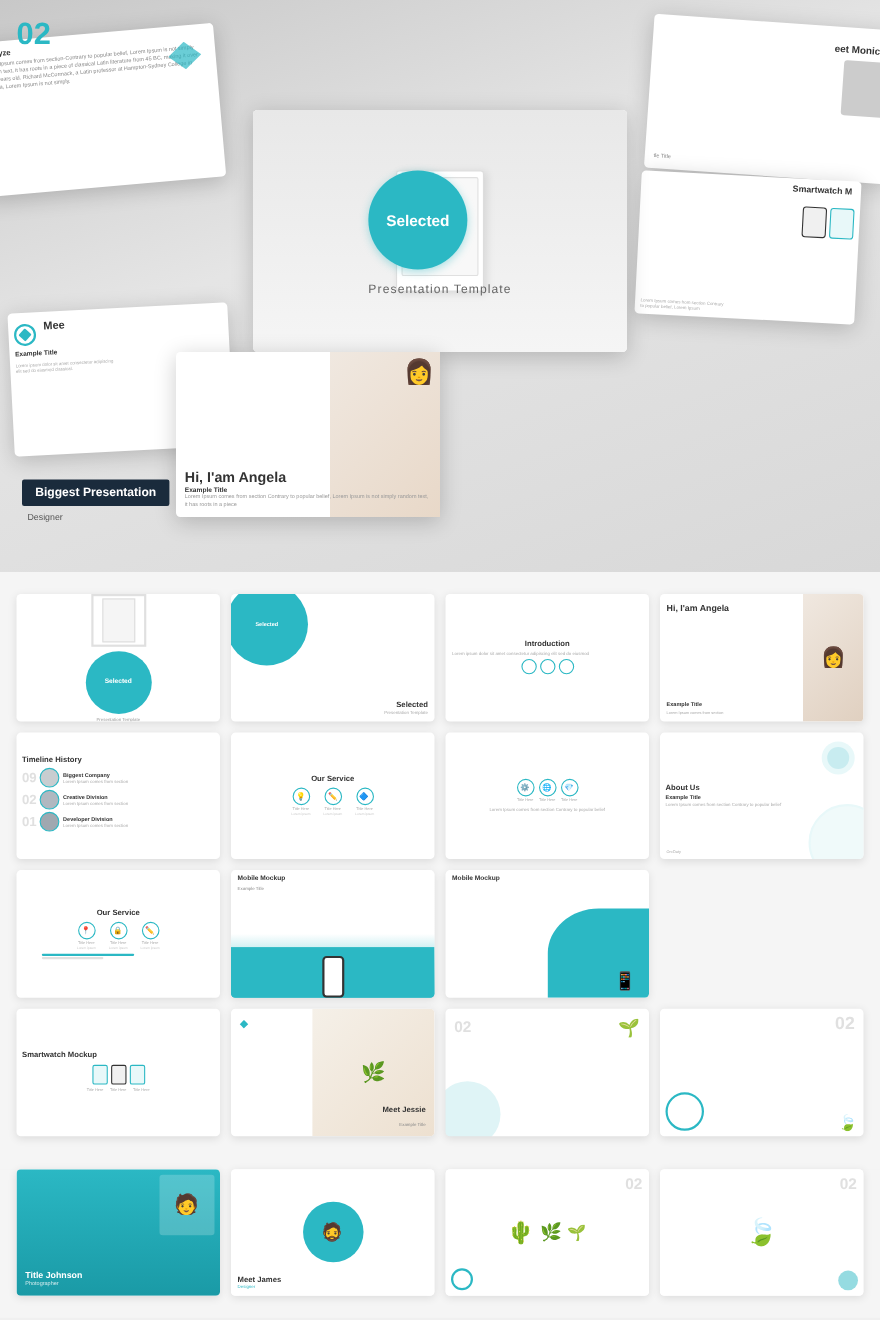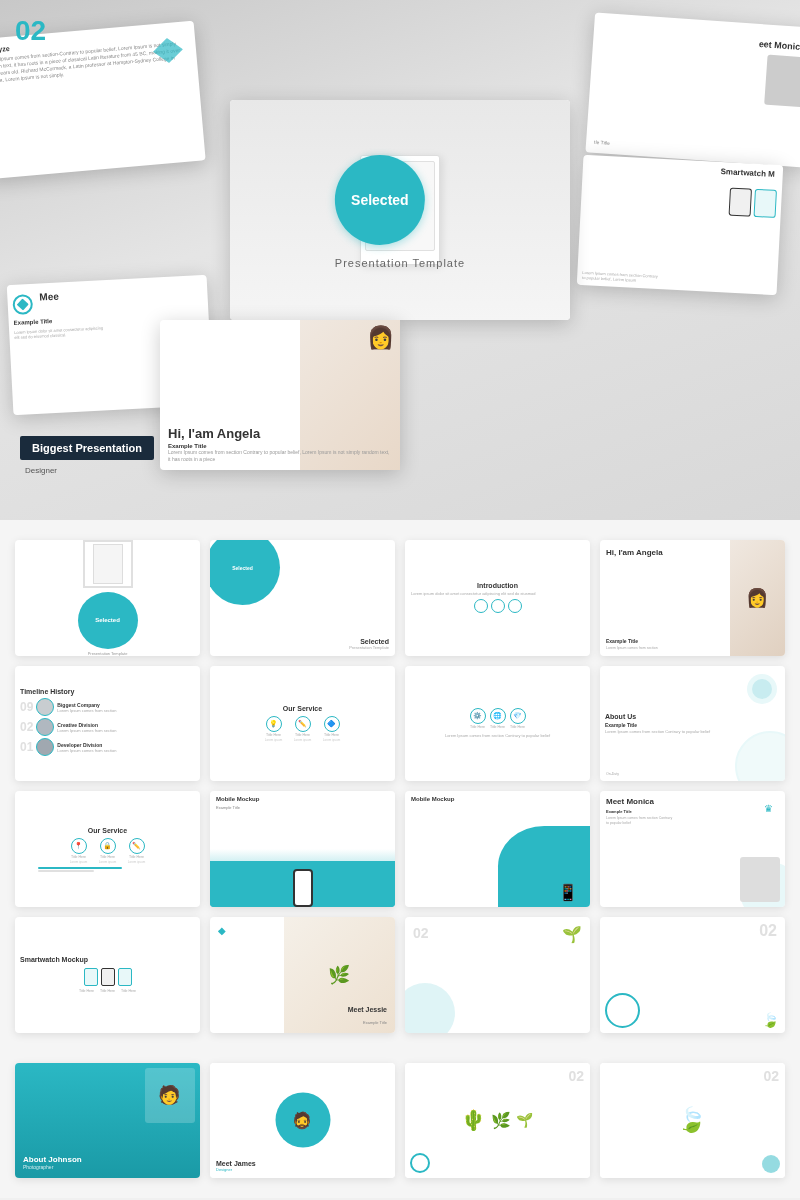--- a/index.html
+++ b/index.html
@@ -741,28 +741,20 @@
       <div class="teal-half-bottom"></div>
       <div class="phone-mockup"></div>
     </div>
 
     <div class="grid-slide" style="position:relative;overflow:hidden;background:white;">
       <div style="position:absolute;top:5px;left:6px;font-size:6px;font-weight:bold;color:#333;">Mobile Mockup</div>
       <div style="position:absolute;bottom:0;right:0;width:50%;height:70%;background:#2bb8c4;border-radius:50% 0 0 0;"></div>
       <div style="position:absolute;bottom:5px;right:12px;font-size:16px;z-index:2;">📱</div>
     </div>
 
-    <div class="grid-slide gs-monica">
-      <div class="monica-teal-bg"></div>
-      <div class="monica-title">Meet Monica</div>
-      <div class="monica-crown">♛</div>
-      <div style="position:absolute;left:6px;top:18px;font-size:4px;font-weight:bold;color:#333;">Example Title</div>
-      <div style="position:absolute;left:6px;top:25px;font-size:3.5px;color:#aaa;width:70px;line-height:1.3;">Lorem Ipsum comes from section Contrary to popular belief</div>
-      <div style="position:absolute;right:5px;bottom:5px;width:40px;height:45px;background:#ddd;border-radius:3px;"></div>
-    </div>
 
   </div>
 
   <div class="slide-grid" style="margin-bottom:10px;">
 
     <div class="grid-slide" style="padding:5px;align-items:flex-start;">
       <div style="font-size:7px;font-weight:bold;color:#333;margin-bottom:3px;">Smartwatch Mockup</div>
       <div style="display:flex;gap:3px;justify-content:center;width:100%;margin-top:2px;">
         <div style="width:14px;height:18px;border:1.5px solid #2bb8c4;border-radius:2px;background:#e8f8f9;"></div>
         <div style="width:14px;height:18px;border:1.5px solid #333;border-radius:2px;background:#f0f0f0;"></div>
@@ -800,21 +792,21 @@
 
   </div>
 
 </div>
 
 <div class="bottom-row">
 
   <div class="bottom-slide">
     <div style="width:100%;height:100%;position:relative;background:linear-gradient(180deg,#2bb8c4 0%,#1a9aa6 100%);overflow:hidden;">
       <div style="position:absolute;inset:0;display:flex;flex-direction:column;justify-content:flex-end;padding:8px;">
-        <div style="font-size:8px;font-weight:bold;color:white;">About Johnson</div>
+        <div style="font-size:8px;font-weight:bold;color:white;">Title Johnson</div>
         <div style="font-size:5px;color:rgba(255,255,255,0.8);">Photographer</div>
       </div>
       <div style="position:absolute;top:5px;right:5px;width:50px;height:55px;background:rgba(255,255,255,0.2);border-radius:3px;display:flex;align-items:center;justify-content:center;">
         <span style="font-size:18px;">🧑</span>
       </div>
     </div>
   </div>
 
   <div class="bottom-slide">
     <div style="width:100%;height:100%;position:relative;background:white;overflow:hidden;">

